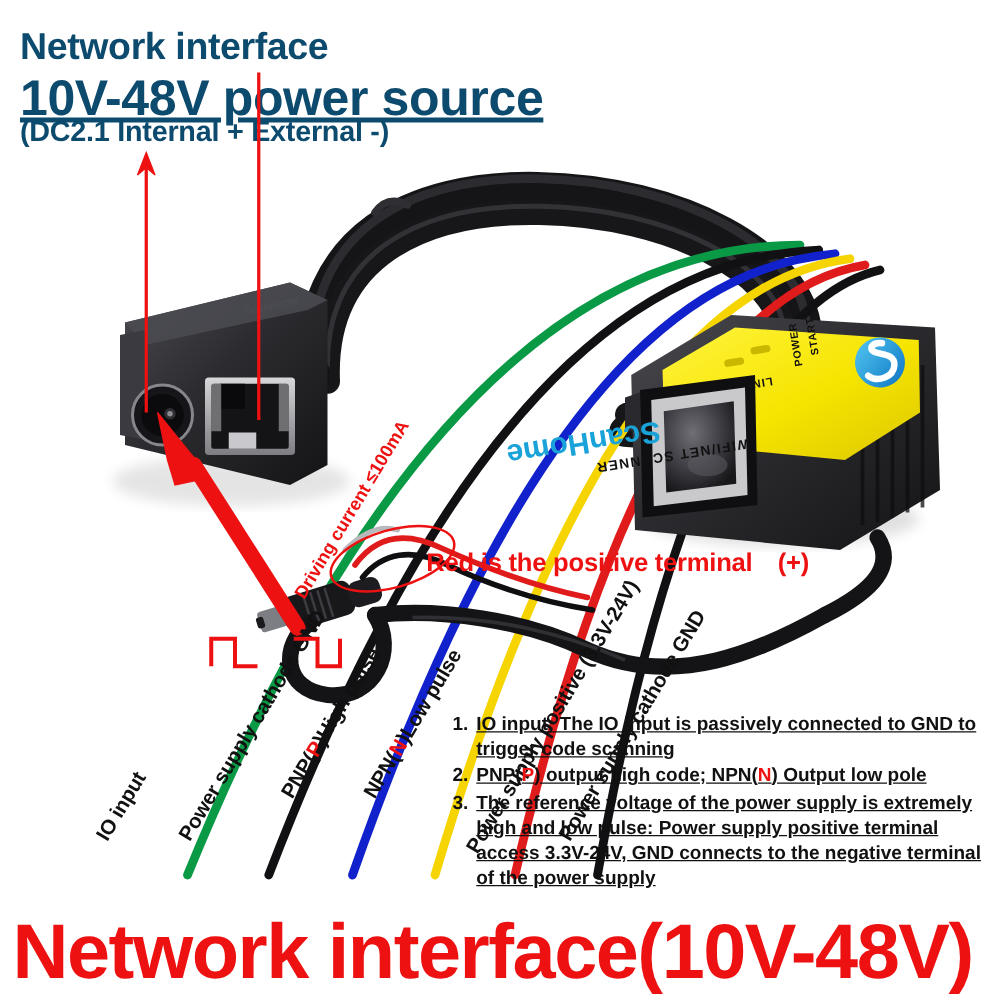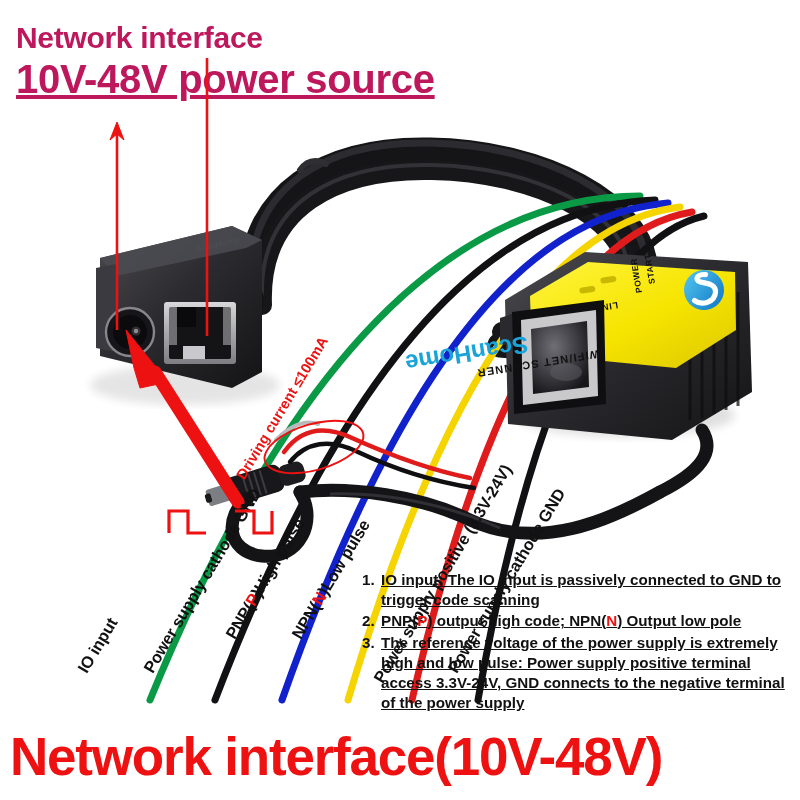--- a/index.html
+++ b/index.html
@@ -2,30 +2,30 @@
 <html><head>
 <meta charset="utf-8">
 <style>
   html,body{margin:0;padding:0;background:#fff;}
   body{width:800px;height:800px;overflow:hidden;
        font-family:"Liberation Sans","DejaVu Sans",sans-serif;
        -webkit-font-smoothing:antialiased;}
   #stage{position:relative;width:800px;height:800px;background:#ffffff;overflow:hidden;}
 
   
-  .redtitle{position:absolute;color:#be185d;font-weight:bold;line-height:1.08;white-space:nowrap;text-align:center;}
+  .redtitle{position:absolute;color:#0c4a6e;font-weight:bold;line-height:1.08;white-space:nowrap;text-align:center;}
   #title-l1{left:16px;top:22px;font-size:30px;letter-spacing:-.3px;}
   #title-l2{left:16px;top:58px;font-size:40px;letter-spacing:-.3px;text-decoration:underline;}
   #title-l3{left:16px;top:93px;font-size:23px;letter-spacing:-.2px;}
 
   #note-red{position:absolute;left:341px;top:438px;color:#ee1111;font-weight:bold;
             font-size:20.5px;line-height:1.27;white-space:nowrap;letter-spacing:-.2px;}
 
   #bottom-title{position:absolute;left:10px;top:726px;color:#ee1111;font-weight:bold;
-                font-size:53px;letter-spacing:-1.2px;white-space:nowrap;}
+                font-size:62px;letter-spacing:-1.2px;white-space:nowrap;}
 
   
   #infolist{position:absolute;left:362px;top:570px;width:432px;color:#111;
             font-size:15.2px;line-height:1.33;font-weight:600;}
   #infolist .li{display:flex;margin-bottom:1px;}
   #infolist .num{width:19px;flex:0 0 19px;}
   #infolist .txt{flex:1;text-decoration:underline;}
   .pr{color:#ee1111;}
 
   
@@ -40,20 +40,21 @@
   
   .pulse{position:absolute;}
 </style>
 </head>
 <body>
 
 <div id="stage">
 
   <div class="redtitle" id="title-l1">Network interface</div>
   <div class="redtitle" id="title-l2">10V-48V power source</div>
+  <div class="redtitle" id="title-l3">(DC2.1  Internal + External -)</div>
 
   <svg width="800" height="800" style="position:absolute;left:0;top:0;">
     <defs>
       <linearGradient id="cableG" x1="0" y1="0" x2="0" y2="1">
         <stop offset="0%" stop-color="#5a5a5e"></stop>
         <stop offset="35%" stop-color="#2a2a2d"></stop>
         <stop offset="100%" stop-color="#121214"></stop>
       </linearGradient>
       <linearGradient id="bodyG" x1="0" y1="0" x2="1" y2="1">
         <stop offset="0%" stop-color="#4a4a50"></stop>
@@ -236,20 +237,21 @@
   <div class="wirelabel" style="left:452px;top:662px;transform:rotate(-59deg);">Power supply cathode GND</div>
 
   <svg class="pulse" style="left:166px;top:500px;" width="44" height="40">
     <path d="M3,33 L3,11 L22,11 L22,33 L40,33" fill="none" stroke="#ee1111" stroke-width="3.2"></path>
   </svg>
   <svg class="pulse" style="left:232px;top:500px;" width="44" height="40">
     <path d="M3,11 L22,11 L22,33 L40,33 L40,11" fill="none" stroke="#ee1111" stroke-width="3.2"></path>
   </svg>
 
   <div id="note-red">
+    <div>Red is the positive terminal　(+)</div>
   </div>
 
   <div id="infolist">
     <div class="li">
       <div class="num">1.</div>
       <div class="txt">IO input: The IO input is passively connected to GND to trigger code scanning</div>
     </div>
     <div class="li">
       <div class="num">2.</div>
       <div class="txt"><span>PNP(</span><span class="pr">P</span><span>) output high code; NPN(</span><span class="pr">N</span><span>) Output low pole</span></div>

